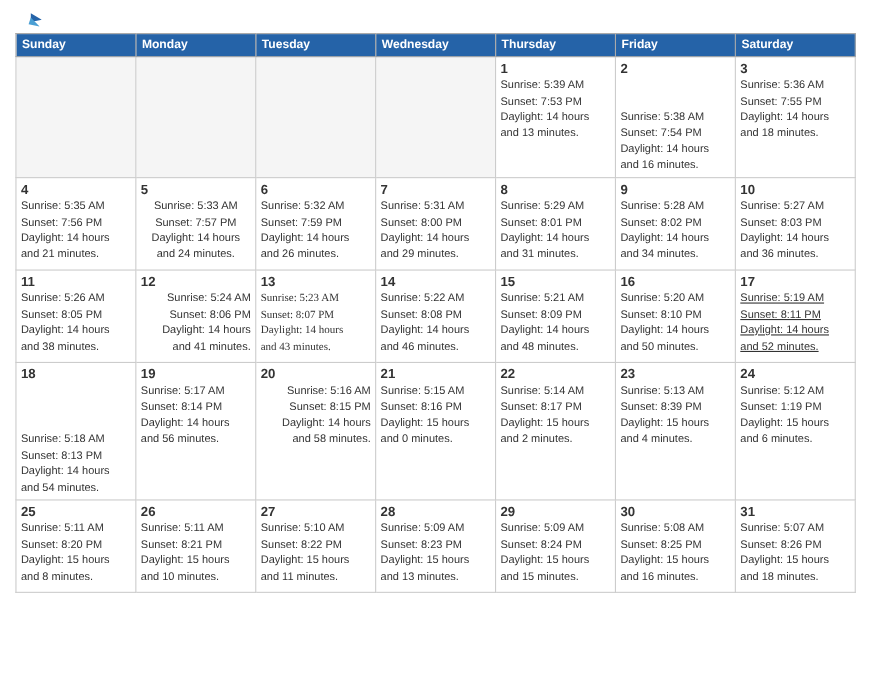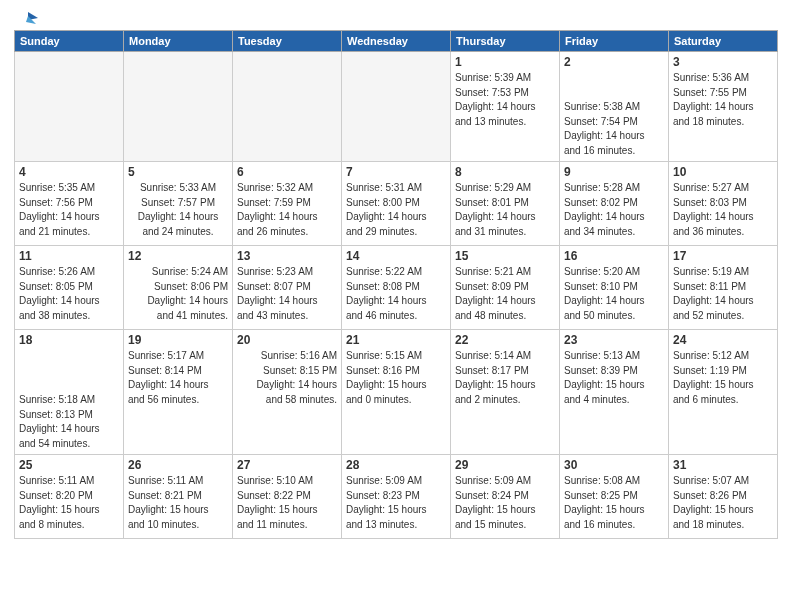--- a/index.html
+++ b/index.html
@@ -201,21 +201,21 @@
           </td>
           <td>
             <span class="day-number">12</span>
             <div class="day-info" style="white-space: pre-line; text-align: right;">Sunrise: 5:24 AM
 Sunset: 8:06 PM
 Daylight: 14 hours
 and 41 minutes.</div>
           </td>
           <td>
             <span class="day-number">13</span>
-            <div class="day-info" style="white-space: pre-line;">Sunrise: 5:23 AM
+            <div class="day-info" style="white-space: pre-line; font-family: Liberation Serif, serif;">Sunrise: 5:23 AM
 Sunset: 8:07 PM
 Daylight: 14 hours
 and 43 minutes.</div>
           </td>
           <td>
             <span class="day-number">14</span>
             <div class="day-info" style="white-space: pre-line;">Sunrise: 5:22 AM
 Sunset: 8:08 PM
 Daylight: 14 hours
 and 46 minutes.</div>
@@ -229,21 +229,21 @@
           </td>
           <td>
             <span class="day-number">16</span>
             <div class="day-info" style="white-space: pre-line;">Sunrise: 5:20 AM
 Sunset: 8:10 PM
 Daylight: 14 hours
 and 50 minutes.</div>
           </td>
           <td>
             <span class="day-number">17</span>
-            <div class="day-info" style="white-space: pre-line;">Sunrise: 5:19 AM
+            <div class="day-info" style="white-space: pre-line; text-decoration: underline;">Sunrise: 5:19 AM
 Sunset: 8:11 PM
 Daylight: 14 hours
 and 52 minutes.</div>
           </td>
         </tr>
         <tr>
           <td>
             <span class="day-number">18</span>
             <div class="day-info" style="white-space: pre-line; margin-top: 46px;">Sunrise: 5:18 AM
 Sunset: 8:13 PM

